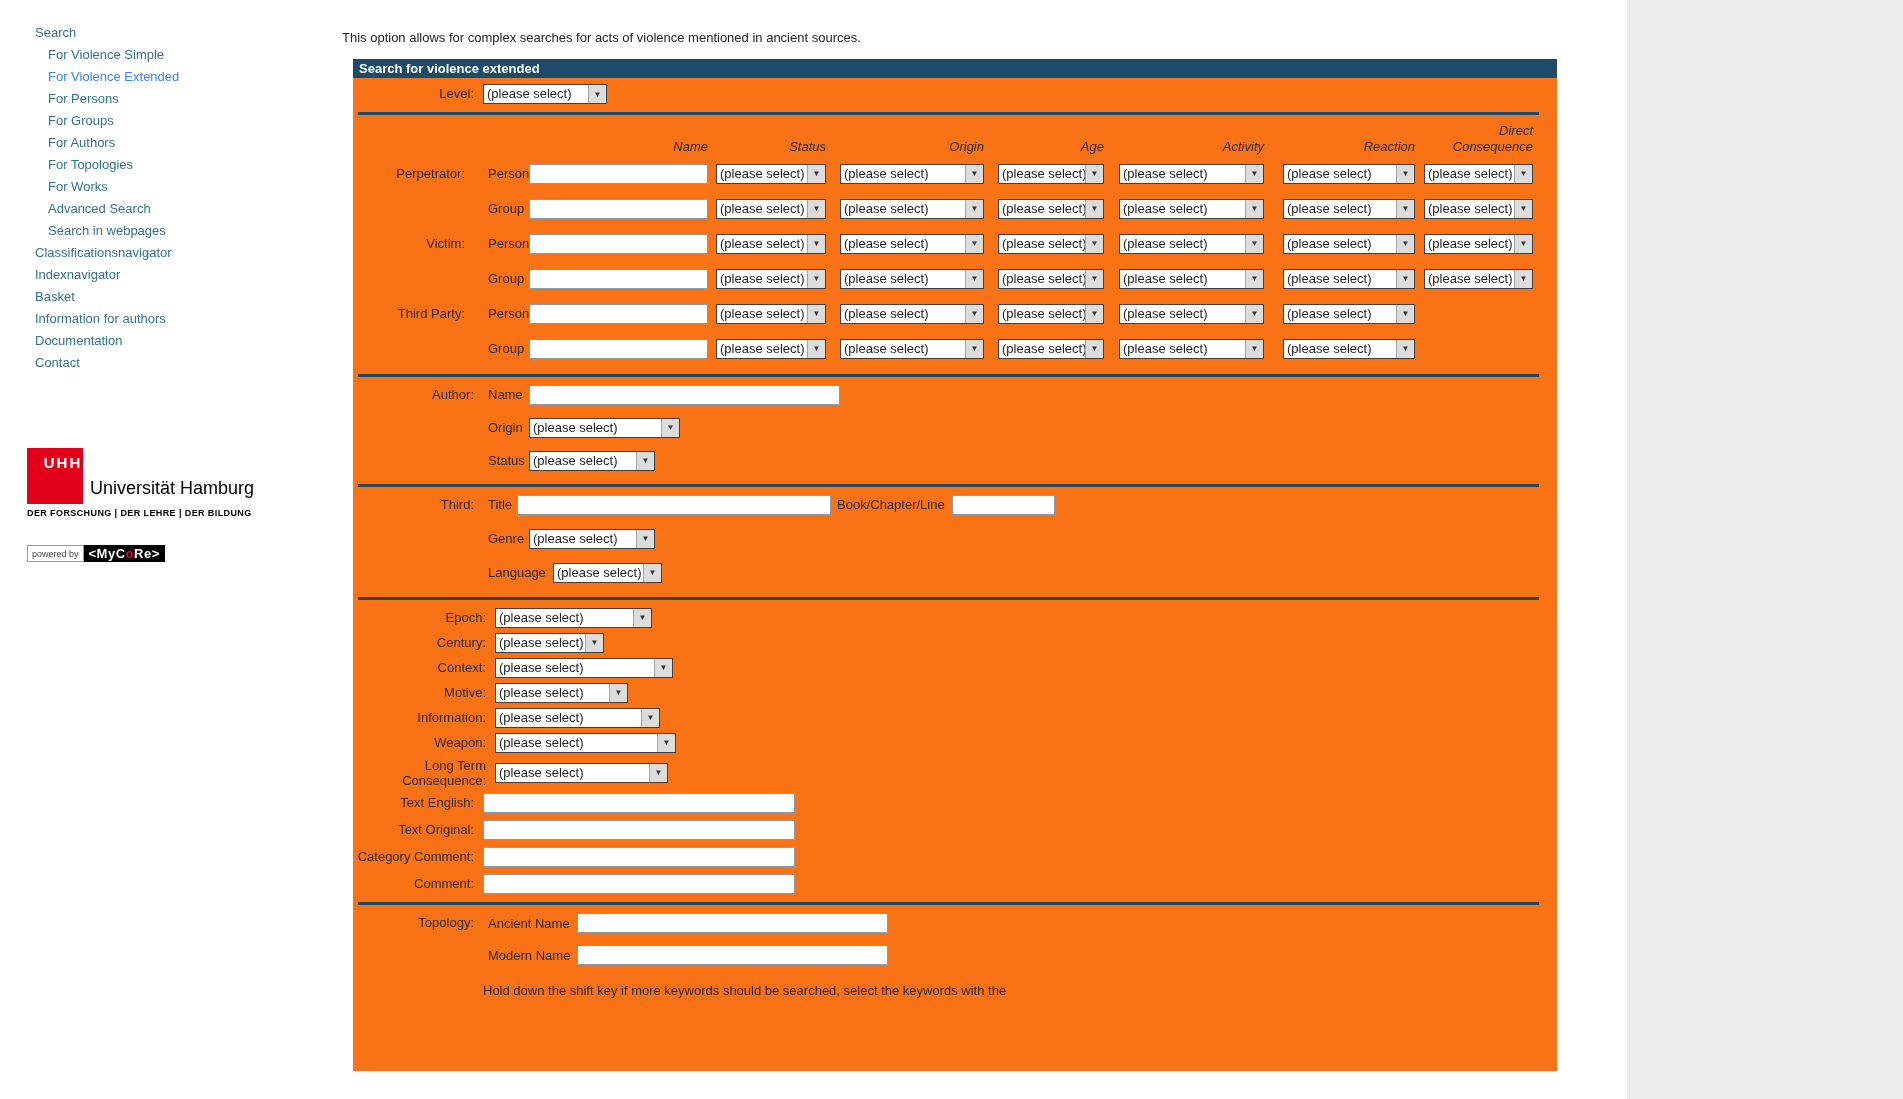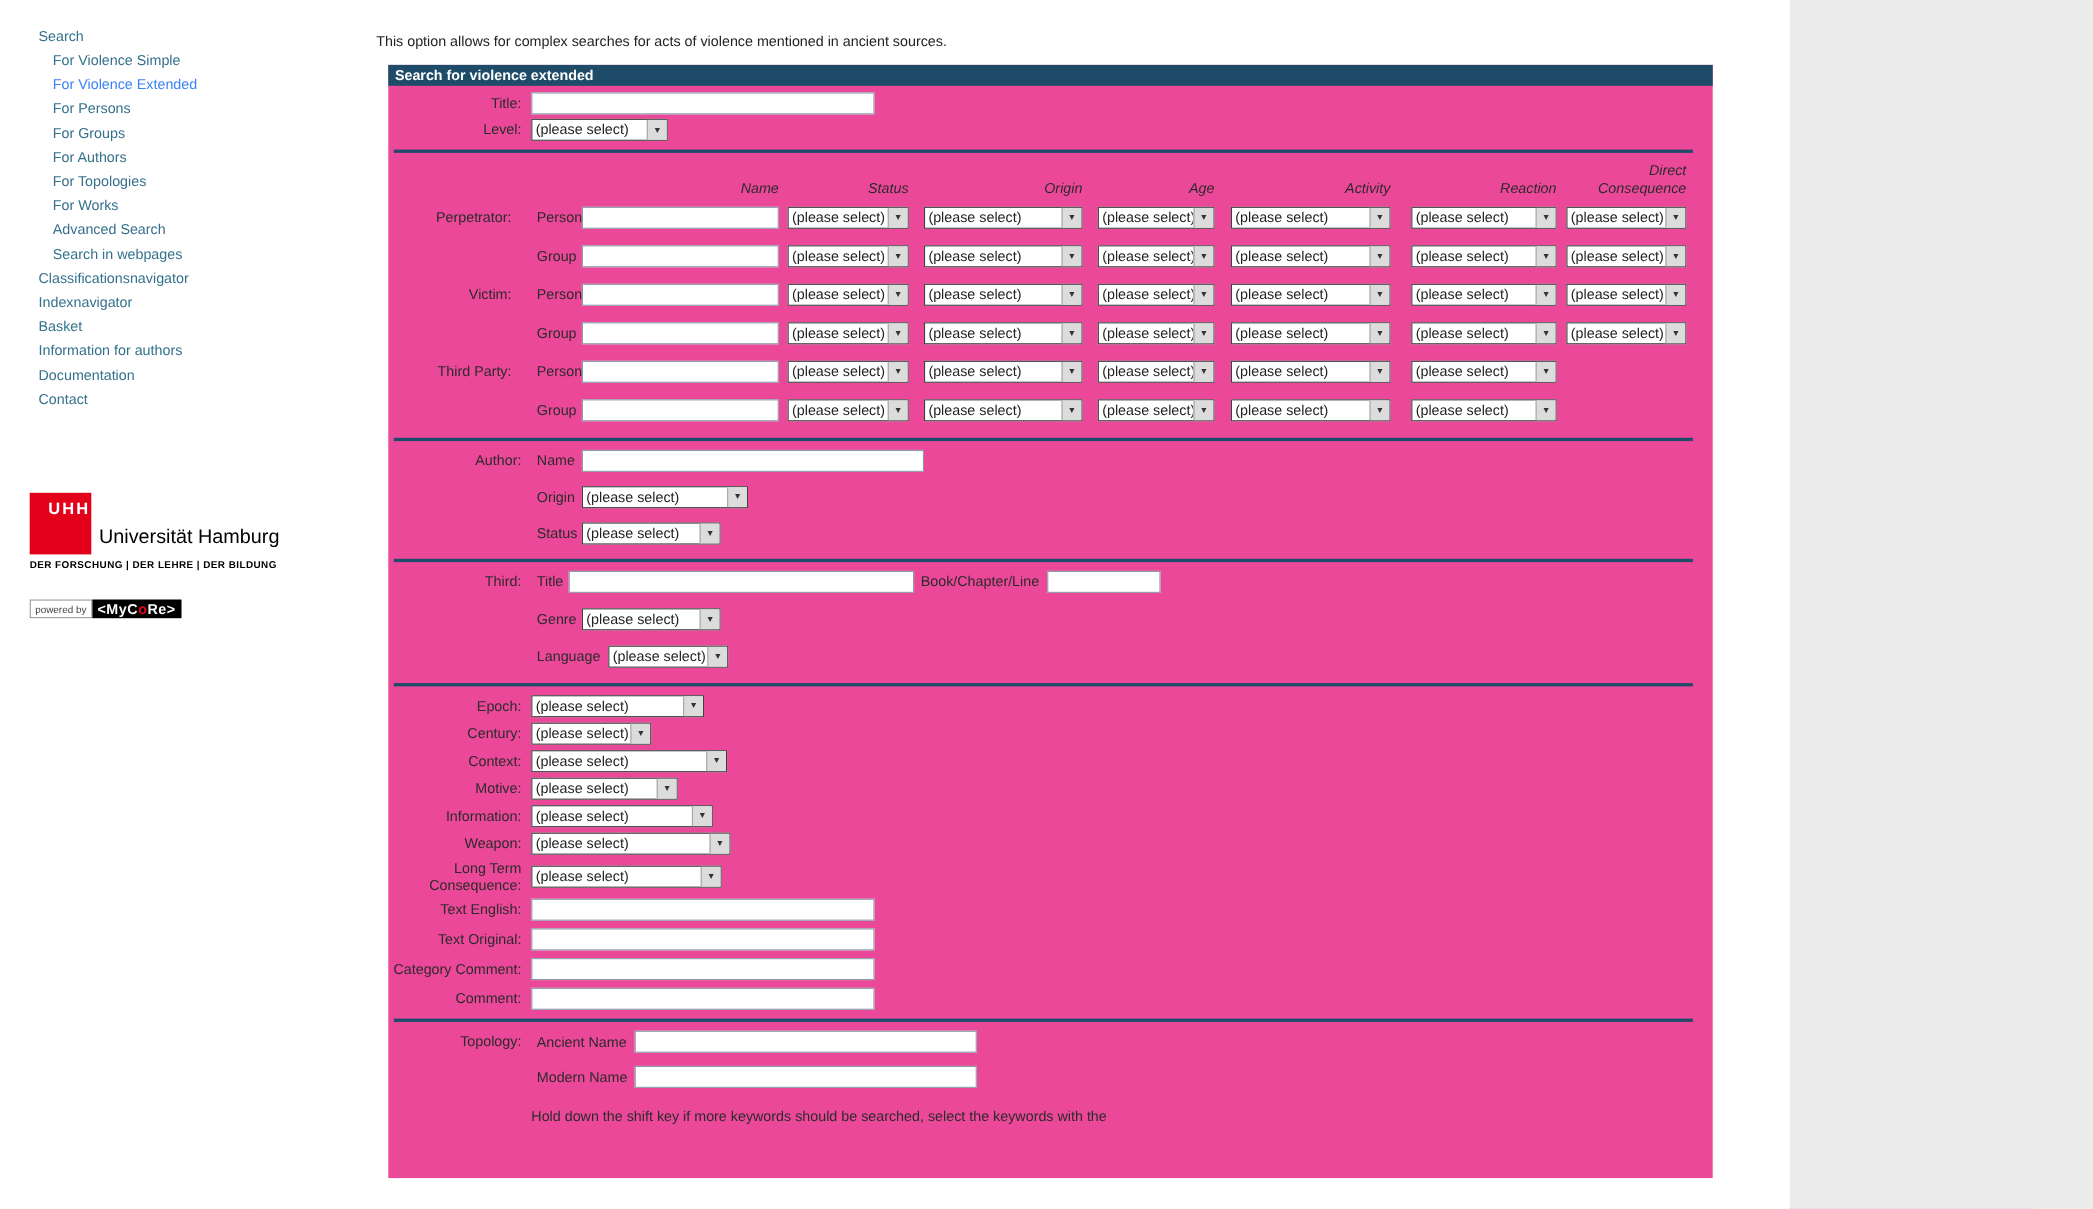--- a/index.html
+++ b/index.html
@@ -27,37 +27,37 @@
   .powered{position:absolute;left:27px;top:545px;display:flex;align-items:stretch;cursor:pointer;}
   .powered-by{border:1px solid #9a9a9a;background:#fff;color:#444;font-size:9px;padding:3px 4px 2px 4px;display:flex;align-items:center;}
   .mycore{background:#000;color:#fff;font-size:13px;font-weight:bold;padding:1px 5px;display:flex;align-items:center;letter-spacing:0.5px;}
   .mycore-o{color:#e2001a;}
 
   
   .content{position:absolute;left:342px;top:0;width:1240px;}
   .page-title{font-size:15px;font-weight:bold;color:#222;margin:12px 0 0 0;}
   .intro{font-size:13px;color:#222;margin:30px 0 0 0;}
 
-  .formbox{margin:14px 0 0 11px;width:1204px;background:#ec4899;min-height:1012px;}
+  .formbox{margin:14px 0 0 11px;width:1204px;background:#f97316;min-height:1012px;}
   .box-header{height:19px;line-height:19px;background:#1e4c68;color:#ffffff;font-weight:bold;font-size:13px;padding-left:6px;}
   .box-body{padding-top:6px;font-size:13px;}
 
   .rule{height:3px;background:#1e4c68;margin:8px 18px 8px 5px;}
 
   
   .frow{display:flex;align-items:center;margin-bottom:4px;}
   .lbl{width:121px;margin-right:9px;text-align:right;flex:none;color:#2b2b2b;line-height:1.18;}
   .sublbl{flex:none;padding-left:5px;color:#2b2b2b;}
   .slw-a{width:41px;}    
   .slw-t{width:29px;}    
   .slw-l{width:65px;}    
   .slw-topo{width:89px;} 
   .arow{margin-bottom:13px;}
   .srow{margin-bottom:14px;}
-  .mb5{margin-bottom:5px;}
+  .mb5{margin-bottom:5px;padding-left:12px;}
   .mb7{margin-bottom:7px;}
   .mb12{margin-bottom:12px;}
   .booklbl{margin-left:6px;white-space:nowrap;}
   .bookinp{margin-left:7px;}
 
   
   .mgrid{display:grid;grid-template-columns:121px 55px 187px 124px 158px 121px 164px 141px 109px;align-items:center;}
   .mhead{align-items:end;margin:4px 0 8px 0;}
   .mh{display:block;text-align:right;line-height:1.25;color:#2b2b2b;font-style:italic;}
   .mrow{margin-bottom:15px;}
@@ -143,24 +143,20 @@
   </div>
 
   <div class="content">
     <p class="intro">This option allows for complex searches for acts of violence mentioned in ancient sources.</p>
 
     <div class="formbox">
       <div class="box-header">Search for violence extended</div>
       <div class="box-body">
 
         <div class="frow">
-          <span class="lbl">Title:</span>
-          <input class="inp w312" type="text" style="">
-        </div>
-        <div class="frow">
           <span class="lbl">Level:</span>
           <div class="sel w124">
             <span class="sel-text">(please select)</span>
             <span class="sel-btn">▼</span>
           </div>
         </div>
 
         <div class="rule"></div>
 
         <div class="mgrid mhead">

